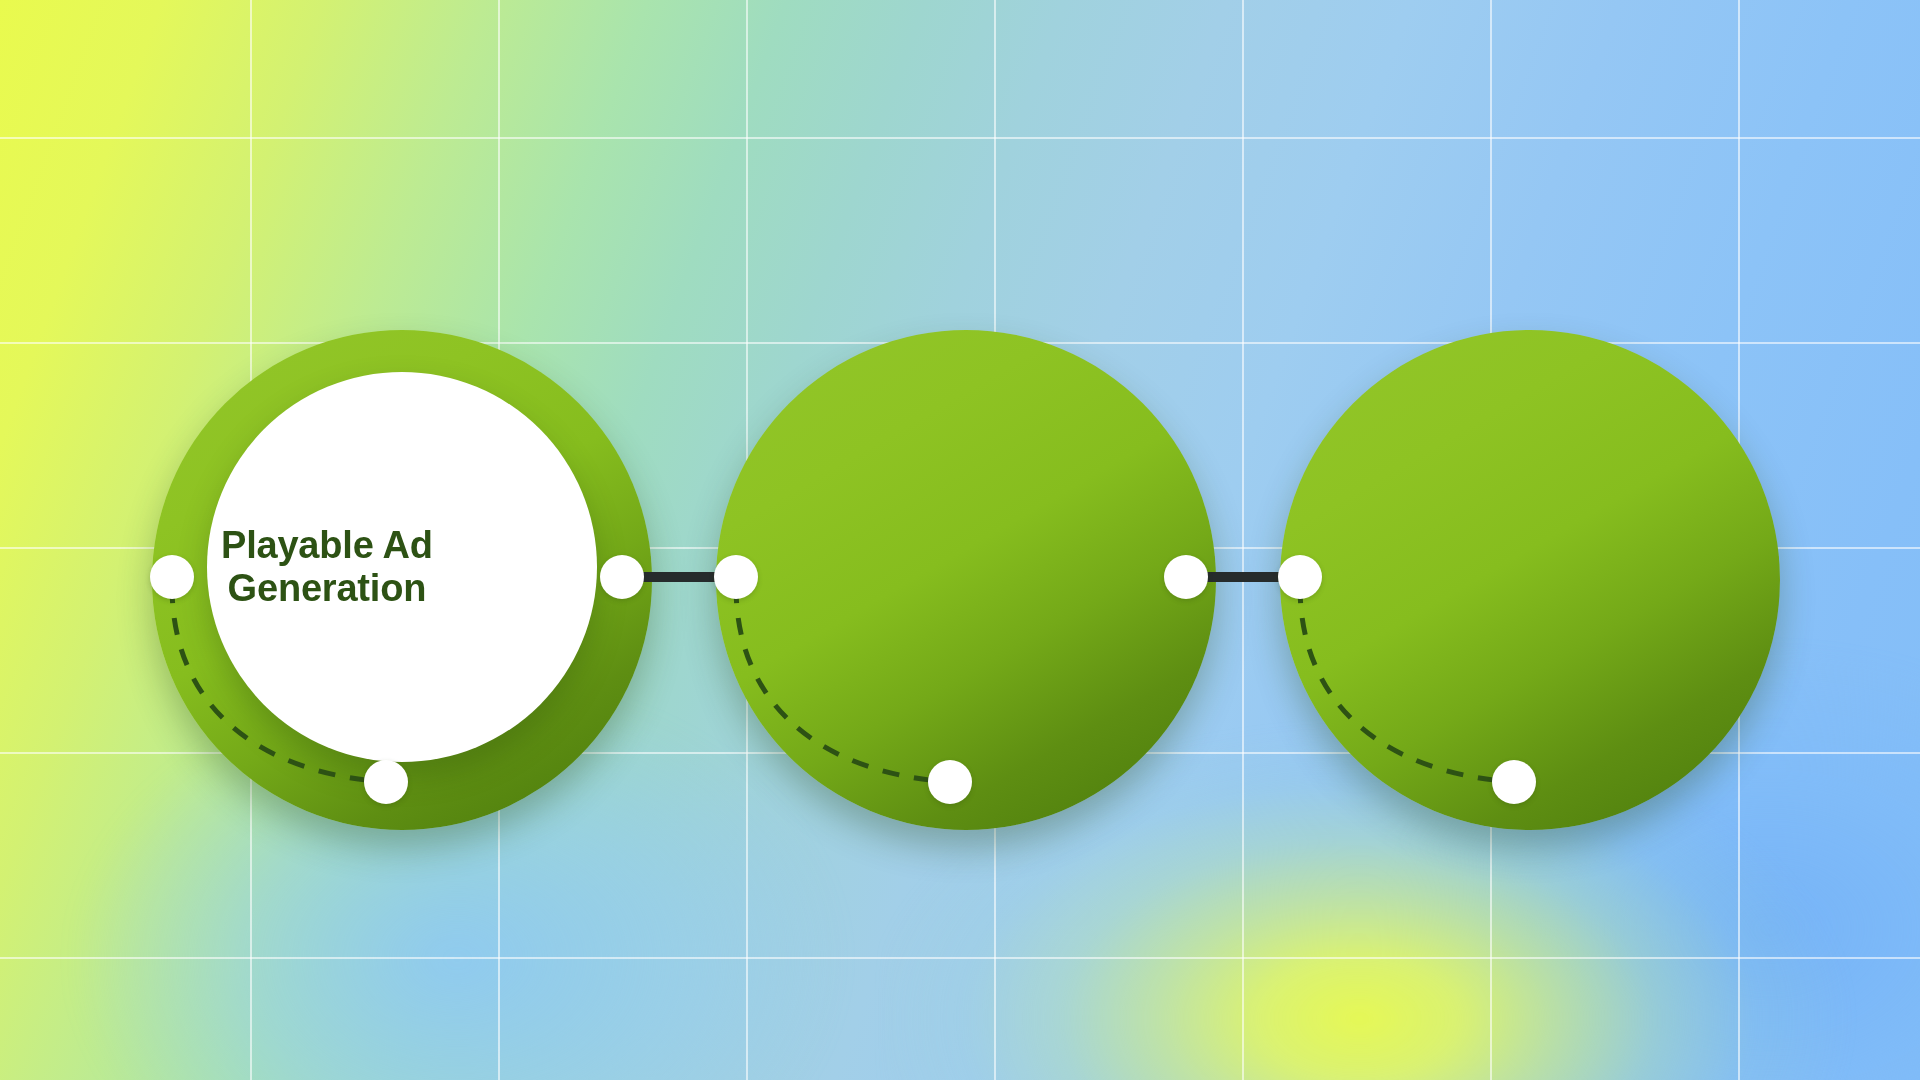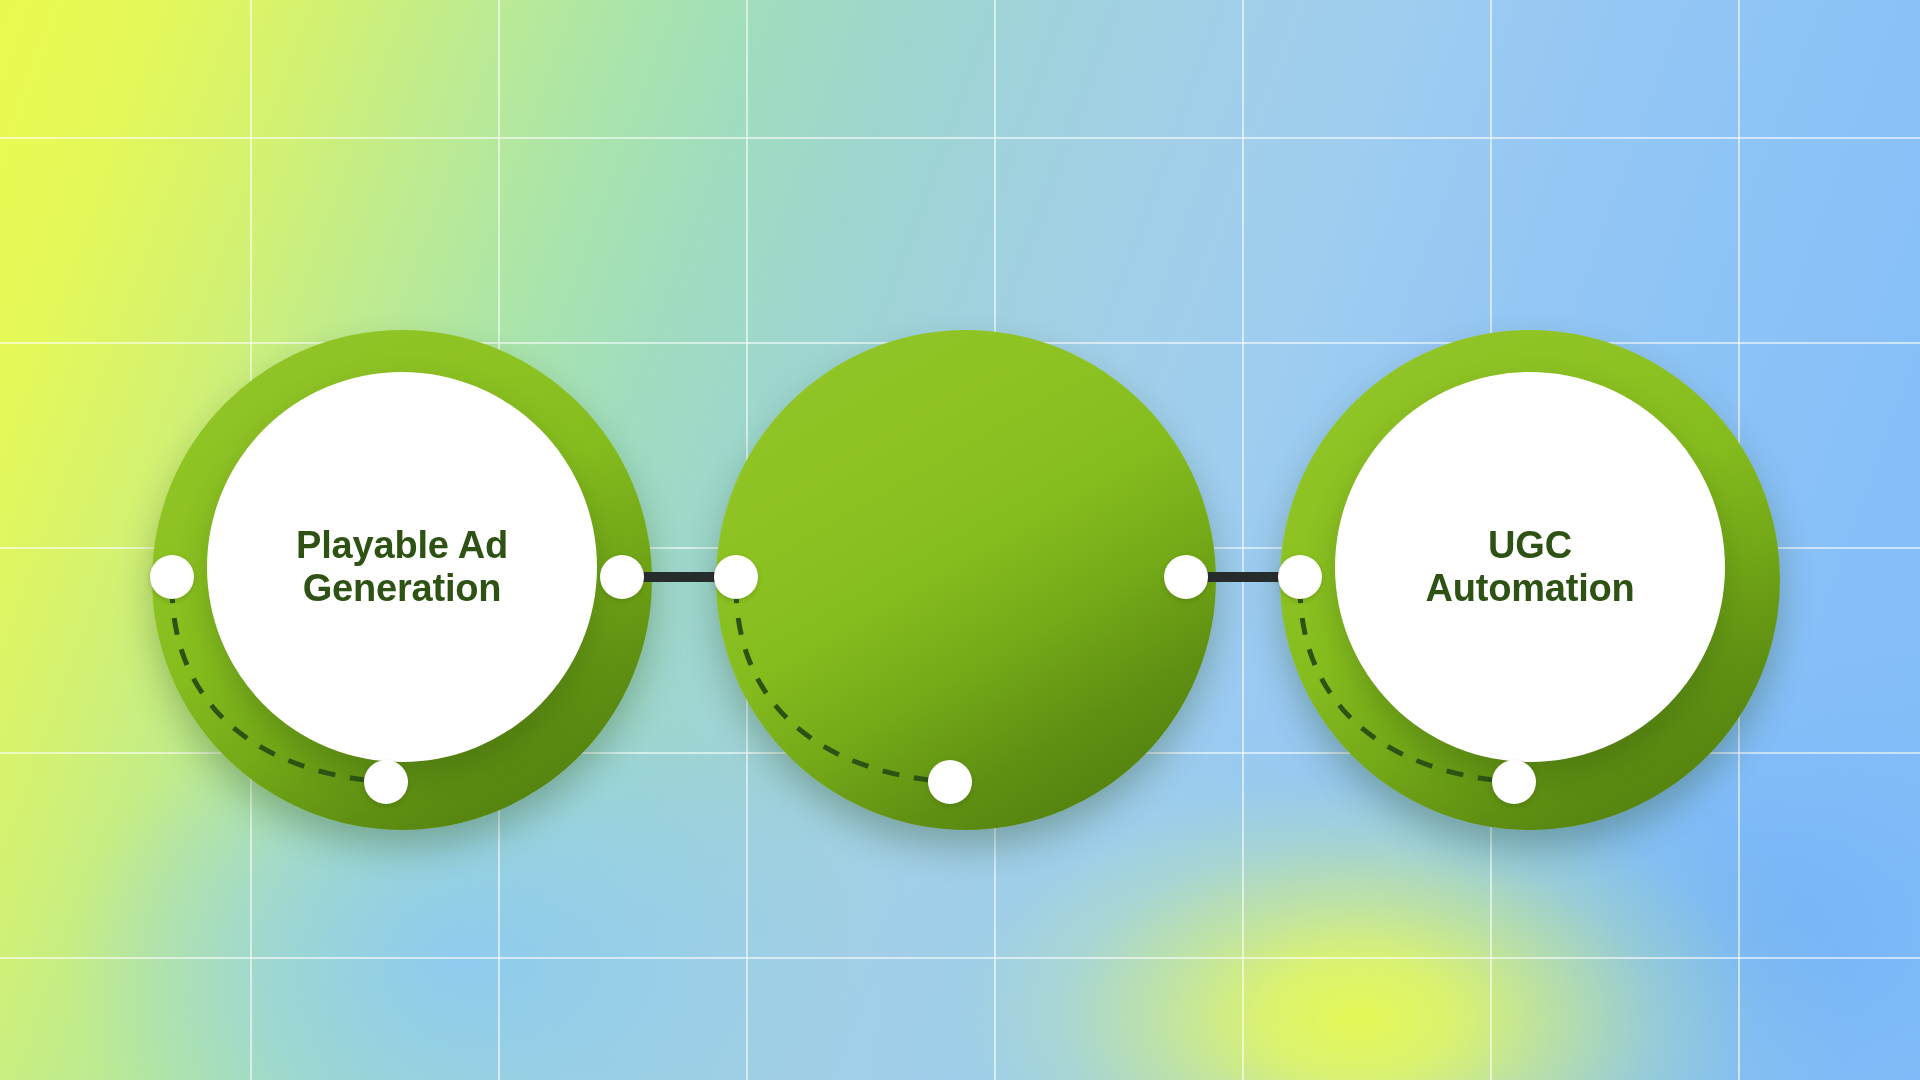--- a/index.html
+++ b/index.html
@@ -75,21 +75,21 @@
         #86bd1e 46%,
         #74a918 62%,
         #5e8e12 78%,
         #50800e 92%,
         #4b7a0d 100%);
     box-shadow:0 18px 34px rgba(40,70,15,0.30);
   }
   .inner{
     position:absolute;border-radius:50%;background:#ffffff;
     box-shadow:0 14px 30px rgba(30,60,10,0.26);
-    display:flex;align-items:center;justify-content:center;
+    display:flex;align-items:center;justify-content:flex-start;
     text-align:center;
   }
   .node-label{
     color:#2d5214;
     font-weight:700;
     font-size:38px;
     line-height:1.12;
     letter-spacing:-0.2px;
     padding:0 14px;
     white-space:pre-line;
@@ -143,24 +143,20 @@
 Generation</div>
     </div>
   </div>
 
   <div class="node" style="left:716px;top:330px;width:500px;height:500px;">
     <div class="ring"></div>
   </div>
 
   <div class="node" style="left:1280px;top:330px;width:500px;height:500px;">
     <div class="ring"></div>
-    <div class="inner" style="left:55px;top:42px;width:390px;height:390px;">
-      <div class="node-label">UGC
-Automation</div>
-    </div>
   </div>
 
   <svg class="dash-layer" width="1920" height="1080" viewBox="0 0 1920 1080">
     <path d="M 172 586 C 172 700, 250 772, 386 782" fill="none" stroke="#2d5214" stroke-width="5" stroke-dasharray="17 15" stroke-linecap="butt"></path>
     <path d="M 736 586 C 736 700, 814 772, 950 782" fill="none" stroke="#2d5214" stroke-width="5" stroke-dasharray="17 15" stroke-linecap="butt"></path>
     <path d="M 1300 586 C 1300 700, 1378 772, 1514 782" fill="none" stroke="#2d5214" stroke-width="5" stroke-dasharray="17 15" stroke-linecap="butt"></path>
   </svg>
 
   <div class="connector-bar" style="left:620px;top:572px;width:100px;"></div>
   <div class="connector-bar" style="left:1184px;top:572px;width:100px;"></div>

